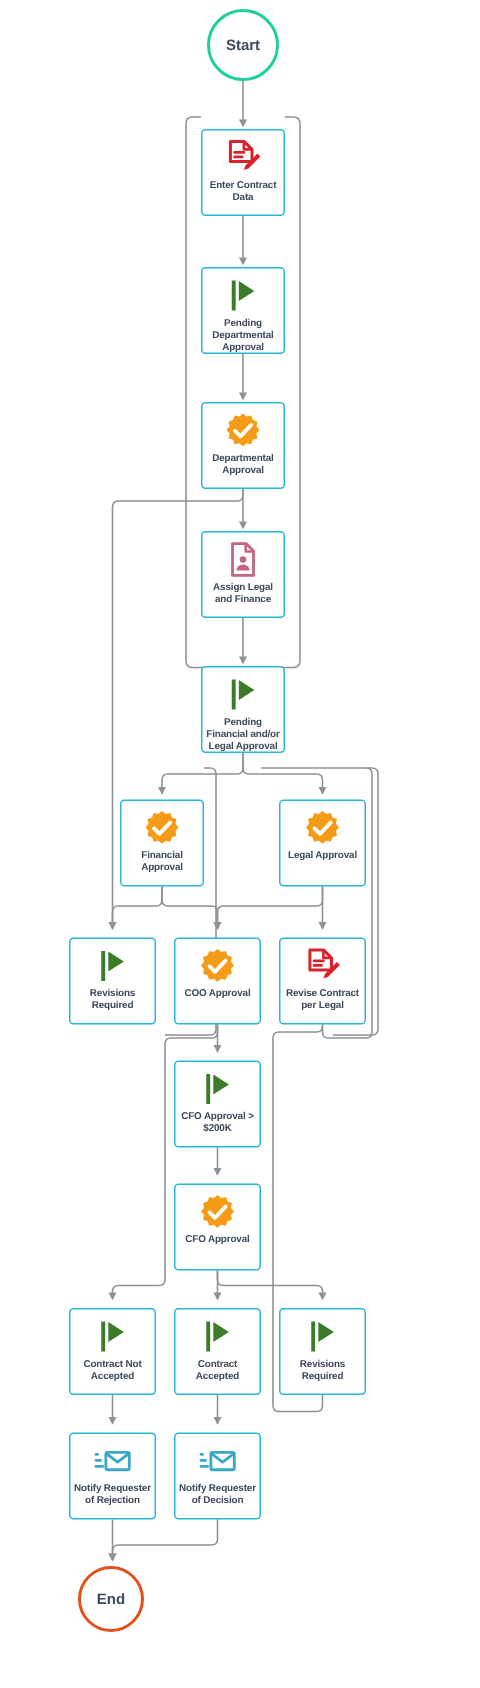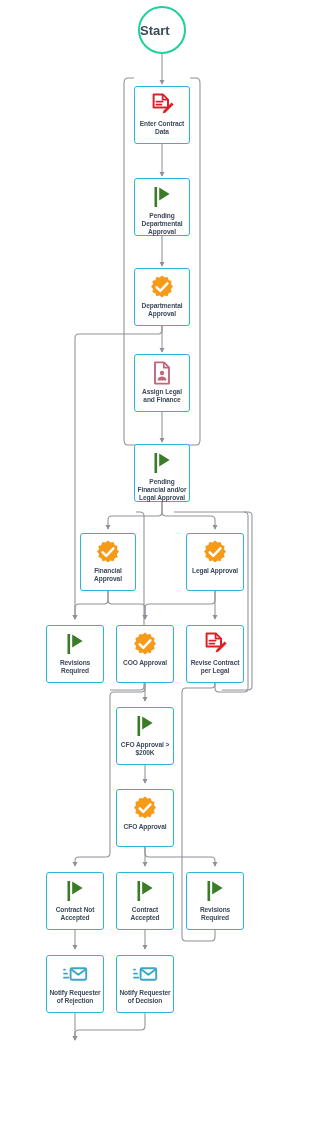--- a/index.html
+++ b/index.html
@@ -56,22 +56,22 @@
     padding: 0 2px;
     font-family: "Liberation Sans", sans-serif;
   }
   .terminal {
     position: absolute;
     box-sizing: border-box;
     border-radius: 50%;
     background: #ffffff;
     display: flex;
     align-items: center;
-    justify-content: flex-start;
-    font-size: 13px;
+    justify-content: center;
+    font-size: 10px;
     font-weight: bold;
     color: #3d4a5c;
     font-family: "Liberation Sans", sans-serif;
   }
   .terminal.start { border: 2px solid #1fcf9c; }
   .terminal.end   { border: 2.2px solid #e1521a; }
 </style>
 </head>
 <body>
 
@@ -134,20 +134,23 @@
 
       <path d="M75,1013 L75,1040" marker-end="url(#arr)"></path>
 
       <path d="M145,1013 L145,1026 Q145,1030 141,1030 L79,1030 Q75,1030 75,1034 L75,1040" marker-end="url(#arr)"></path>
     </g>
   </svg>
 
   <div class="terminal start" style="left: 138px; top: 6px; width: 48px; height: 48px;">
     <span>Start</span>
   </div>
+  <div class="terminal end" style="left: 52px; top: 1044px; width: 44px; height: 44px;">
+    <span>End</span>
+  </div>
 
   <div id="node-layer">
       <div class="node" style="left: 134px; top: 86px; width: 56px; height: 58px;">
         <span style="display: block; width: 26px; height: 26px;">
           <svg class="ico" viewBox="0 0 26 26" xmlns="http://www.w3.org/2000/svg">
             <path d="M4.6 2.4 h9.2 l5.2 5.2 v8.0 h-14.4 Z" fill="none" stroke="#d8232a" stroke-width="2.0" stroke-linejoin="round"></path>
             <path d="M13.6 2.6 v5.0 h5.0" fill="none" stroke="#d8232a" stroke-width="1.8" stroke-linejoin="round"></path>
             <path d="M7.4 9.6 h6.2 M7.4 12.6 h5.0" stroke="#d8232a" stroke-width="1.8" stroke-linecap="round"></path>
             <path d="M22.6 10.4 l2.0 2.0 -8.0 8.0 -3.0 1.0 1.0 -3.0 Z" fill="#d8232a"></path>
           </svg>

